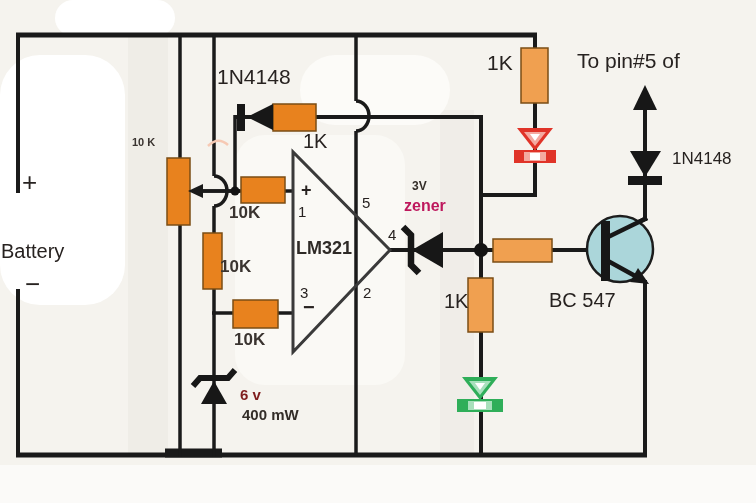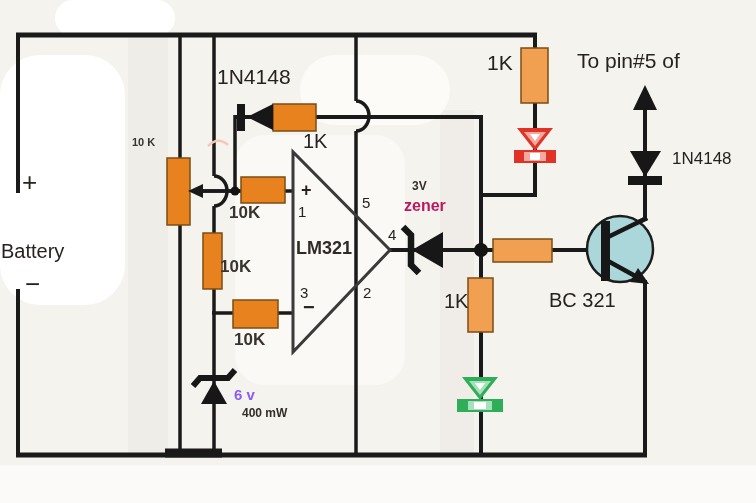--- a/index.html
+++ b/index.html
@@ -128,36 +128,36 @@
 
   <div class="lbl b" style="left:132px;top:137px;font-size:11px;color:#3a3430;">10 K</div>
 
   <div class="lbl" style="left:217px;top:66px;font-size:21px;">1N4148</div>
   <div class="lbl" style="left:303px;top:131px;font-size:20px;">1K</div>
 
   <div class="lbl b" style="left:229px;top:204px;font-size:17px;color:#3a3430;">10K</div>
   <div class="lbl b" style="left:220px;top:258px;font-size:17px;color:#3a3430;">10K</div>
   <div class="lbl b" style="left:234px;top:331px;font-size:17px;color:#3a3430;">10K</div>
 
-  <div class="lbl b" style="left:234px;top:387px;font-size:15px;color:#8b5cf6;">6 v</div>
-  <div class="lbl b" style="left:242px;top:407px;font-size:12px;color:#332d28;">400 mW</div>
+  <div class="lbl b" style="left:240px;top:387px;font-size:15px;color:#7f1d1d;">6 v</div>
+  <div class="lbl b" style="left:242px;top:407px;font-size:15px;color:#332d28;">400 mW</div>
 
   <div class="lbl b" style="left:296px;top:239px;font-size:18px;color:#2e2a26;">LM321</div>
   <div class="lbl b" style="left:301px;top:181px;font-size:18px;">+</div>
   <div class="lbl" style="left:298px;top:204px;font-size:15px;">1</div>
   <div class="lbl" style="left:300px;top:285px;font-size:15px;">3</div>
   <div class="lbl b" style="left:303px;top:297px;font-size:20px;">−</div>
   <div class="lbl" style="left:362px;top:195px;font-size:15px;">5</div>
   <div class="lbl" style="left:363px;top:285px;font-size:15px;">2</div>
   <div class="lbl" style="left:388px;top:227px;font-size:15px;">4</div>
 
   <div class="lbl b" style="left:412px;top:180px;font-size:12px;color:#332d28;">3V</div>
   <div class="lbl b" style="left:404px;top:198px;font-size:16px;color:#be185d;">zener</div>
 
   <div class="lbl" style="left:487px;top:52px;font-size:21px;">1K</div>
   <div class="lbl" style="left:444px;top:291px;font-size:20px;">1K</div>
 
-  <div class="lbl" style="left:549px;top:290px;font-size:20px;">BC 321</div>
+  <div class="lbl" style="left:549px;top:290px;font-size:20px;">BC 547</div>
   <div class="lbl" style="left:672px;top:150px;font-size:17px;">1N4148</div>
 
   <div class="lbl" style="left:577px;top:26px;font-size:21px;margin-top:24px;">To pin#5 of</div>
 
 </div>
 
 </body></html>

